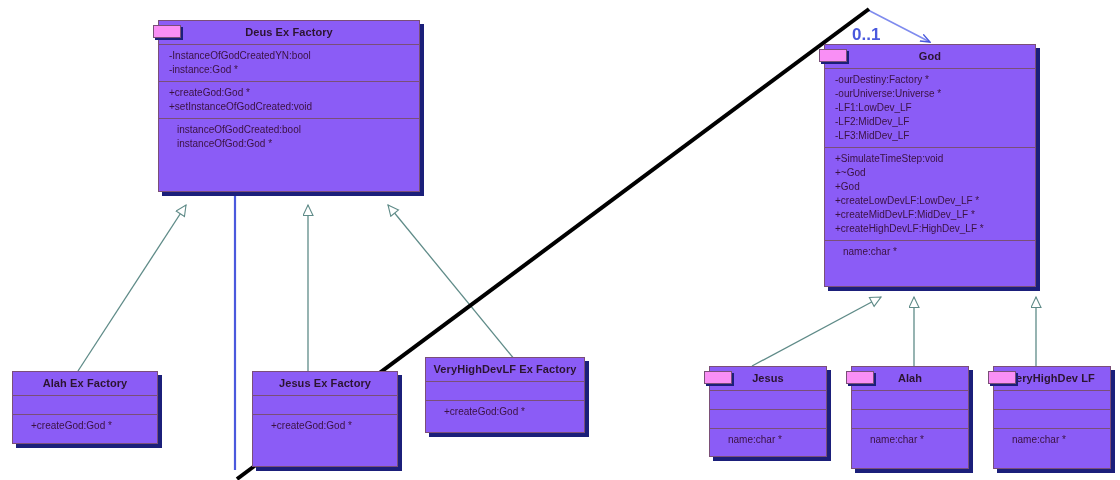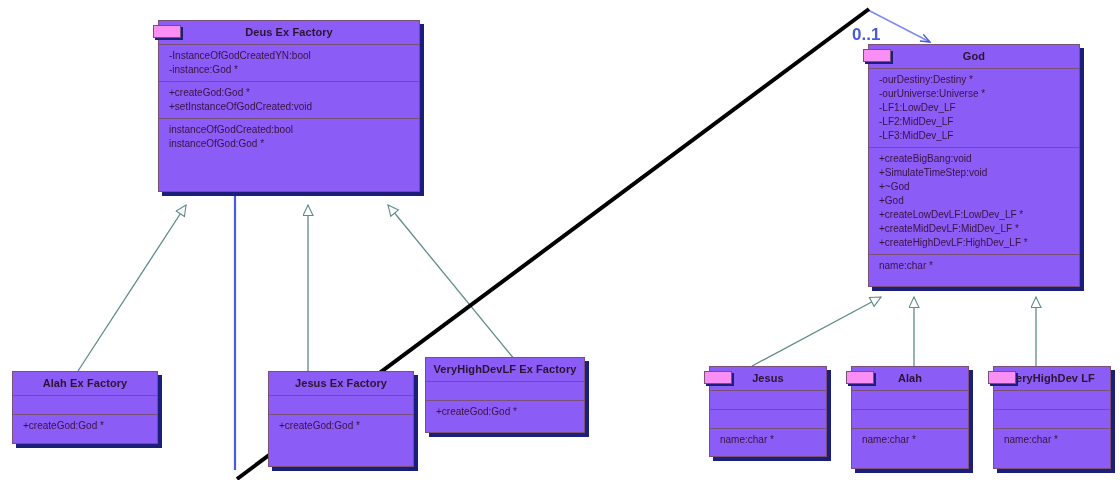--- a/index.html
+++ b/index.html
@@ -54,20 +54,21 @@
     border-bottom: 1.3px solid #7a4f78;
     white-space: nowrap;
     overflow: hidden;
   }
   .compartment {
     border-bottom: 1.3px solid #7a4f78;
     padding: 4px 0 4px 0;
   }
   .compartment:last-child {
     border-bottom: none;
+    padding-left: 8px;
   }
   .member {
     font-size: 10px;
     color: #3a1240;
     line-height: 14px;
     padding: 0 6px 0 10px;
     white-space: nowrap;
     overflow: hidden;
   }
   .compartment.empty {
@@ -130,53 +131,52 @@
     <div class="compartment">
       <div class="member">+createGod:God *</div>
       <div class="member">+setInstanceOfGodCreated:void</div>
     </div>
     <div class="compartment">
       <div class="member">instanceOfGodCreated:bool</div>
       <div class="member">instanceOfGod:God *</div>
     </div>
   </div>
 
-  <div class="uml-class" style="left:868px; top:44px; width:212px; height:243px;">
+  <div class="uml-class" style="left:824px; top:44px; width:212px; height:243px;">
     <div class="tab"></div>
     <div class="cls-title">God</div>
     <div class="compartment">
-      <div class="member">-ourDestiny:Destiny *</div>
+      <div class="member">-ourDestiny:Factory *</div>
       <div class="member">-ourUniverse:Universe *</div>
       <div class="member">-LF1:LowDev_LF</div>
       <div class="member">-LF2:MidDev_LF</div>
       <div class="member">-LF3:MidDev_LF</div>
     </div>
     <div class="compartment">
-      <div class="member">+createBigBang:void</div>
       <div class="member">+SimulateTimeStep:void</div>
       <div class="member">+~God</div>
       <div class="member">+God</div>
       <div class="member">+createLowDevLF:LowDev_LF *</div>
       <div class="member">+createMidDevLF:MidDev_LF *</div>
       <div class="member">+createHighDevLF:HighDev_LF *</div>
     </div>
     <div class="compartment">
       <div class="member">name:char *</div>
     </div>
   </div>
 
   <div class="uml-class" style="left:12px; top:371px; width:146px; height:73px;">
     <div class="cls-title">Alah Ex Factory</div>
     <div class="compartment empty"></div>
     <div class="compartment">
       <div class="member">+createGod:God *</div>
     </div>
   </div>
 
-  <div class="uml-class" style="left:268px; top:371px; width:146px; height:96px;">
+  <div class="uml-class" style="left:252px; top:371px; width:146px; height:96px;">
     <div class="cls-title">Jesus Ex Factory</div>
     <div class="compartment empty"></div>
     <div class="compartment">
       <div class="member">+createGod:God *</div>
     </div>
   </div>
 
   <div class="uml-class" style="left:425px; top:357px; width:160px; height:76px;">
     <div class="cls-title">VeryHighDevLF Ex Factory</div>
     <div class="compartment empty"></div>

